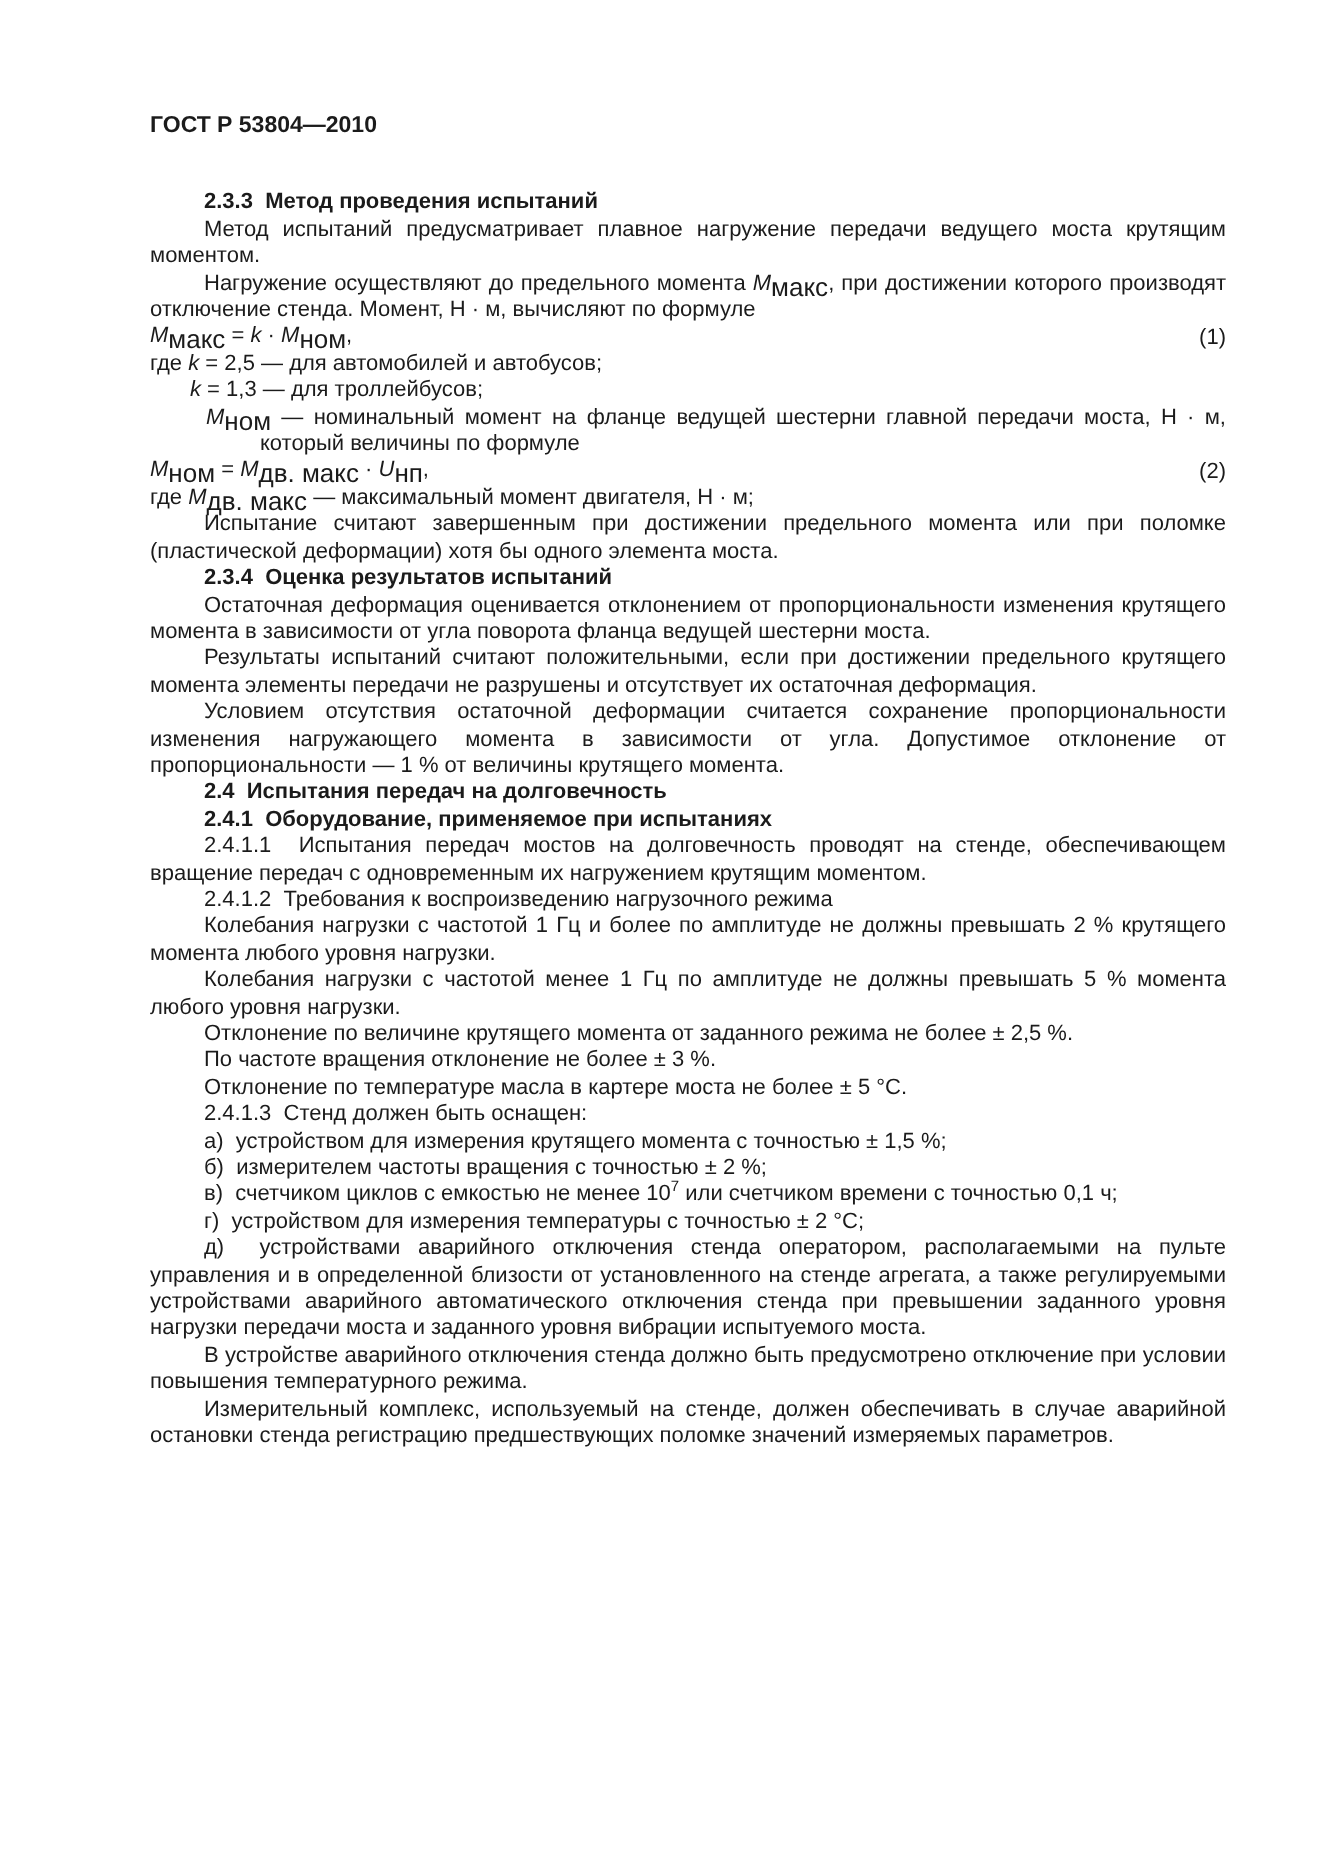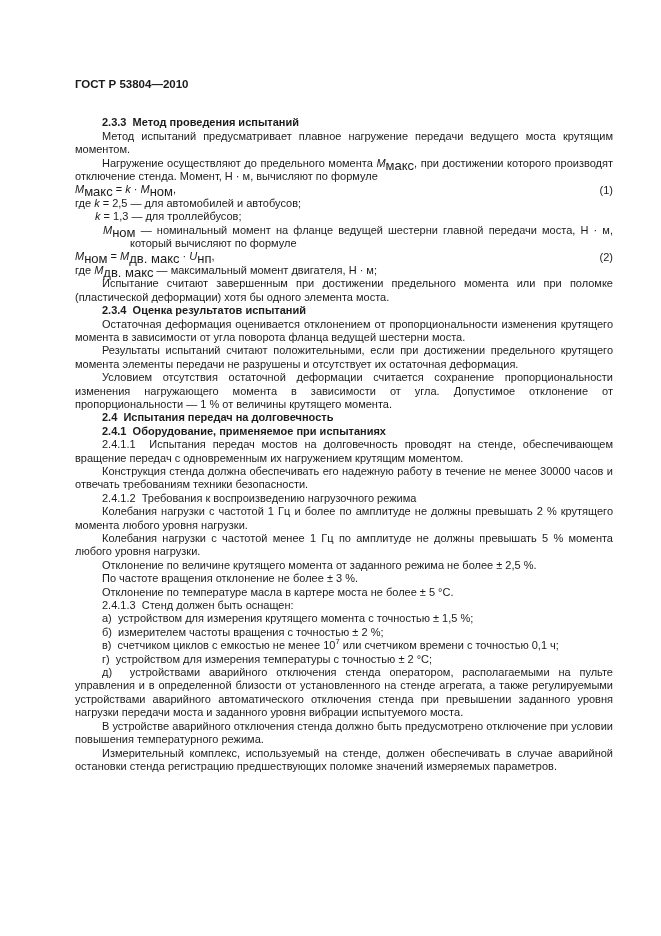--- a/index.html
+++ b/index.html
@@ -2,21 +2,21 @@
 <html><head>
 <meta charset="utf-8">
 <style>
   html, body { margin: 0; padding: 0; background: #ffffff; }
   .page {
     position: relative;
     width: 661px;
     height: 819px;
     background: #ffffff;
     box-sizing: border-box;
-    padding: 78px 48px 0 75px;
+    padding: 57px 48px 0 75px;
     font-family: "Liberation Sans", sans-serif;
     font-size: 11px;
     line-height: 13.4px;
     color: #1b1b1b;
     overflow: hidden;
     border-radius: 30px;
   }
   .doc-code {
     font-weight: bold;
     font-size: 11.5px;
@@ -56,38 +56,37 @@
     <p class="heading">2.3.3&nbsp;&nbsp;Метод проведения испытаний</p>
 
     <p>Метод испытаний предусматривает плавное нагружение передачи ведущего моста крутящим моментом.</p>
 
     <p><span>Нагружение осуществляют до предельного момента </span><i>M</i><sub>макс</sub><span>, при достижении которого производят отключение стенда. Момент, Н · м, вычисляют по формуле</span></p>
 
     <p class="formula-row"><span><i>M</i><sub>макс</sub><span> = </span><i>k</i><span> · </span><i>M</i><sub>ном</sub><span>,</span></span><span class="formula-num">(1)</span></p>
 
     <p class="no-indent"><span>где </span><i>k</i><span> = 2,5 — для автомобилей и автобусов;</span></p>
     <p class="where-2"><i>k</i><span> = 1,3 — для троллейбусов;</span></p>
-    <p class="where-3"><i>M</i><sub>ном</sub><span> — номинальный момент на фланце ведущей шестерни главной передачи моста, Н · м, который вычисляют по формуле</span></p>
+    <p class="where-3"><i>M</i><sub>ном</sub><span> — номинальный момент на фланце ведущей шестерни главной передачи моста, Н · м, который величины по формуле</span></p>
 
     <p class="formula-row"><span><i>M</i><sub>ном</sub><span> = </span><i>M</i><sub>дв. макс</sub><span> · </span><i>U</i><sub>нп</sub><span>,</span></span><span class="formula-num">(2)</span></p>
 
     <p class="no-indent"><span>где </span><i>M</i><sub>дв. макс</sub><span> — максимальный момент двигателя, Н · м;</span></p>
 
     <p>Испытание считают завершенным при достижении предельного момента или при поломке (пластической деформации) хотя бы одного элемента моста.</p>
 
     <p class="heading">2.3.4&nbsp;&nbsp;Оценка результатов испытаний</p>
     <p>Остаточная деформация оценивается отклонением от пропорциональности изменения крутящего момента в зависимости от угла поворота фланца ведущей шестерни моста.</p>
     <p>Результаты испытаний считают положительными, если при достижении предельного крутящего момента элементы передачи не разрушены и отсутствует их остаточная деформация.</p>
     <p>Условием отсутствия остаточной деформации считается сохранение пропорциональности изменения нагружающего момента в зависимости от угла. Допустимое отклонение от пропорциональности — 1 % от величины крутящего момента.</p>
 
     <p class="heading">2.4&nbsp;&nbsp;Испытания передач на долговечность</p>
     <p class="heading">2.4.1&nbsp;&nbsp;Оборудование, применяемое при испытаниях</p>
 
     <p>2.4.1.1&nbsp;&nbsp;Испытания передач мостов на долговечность проводят на стенде, обеспечивающем вращение передач с одновременным их нагружением крутящим моментом.</p>
-    <p>Конструкция стенда должна обеспечивать его надежную работу в течение не менее 30000 часов и отвечать требованиям техники безопасности.</p>
     <p>2.4.1.2&nbsp;&nbsp;Требования к воспроизведению нагрузочного режима</p>
     <p>Колебания нагрузки с частотой 1 Гц и более по амплитуде не должны превышать 2 % крутящего момента любого уровня нагрузки.</p>
     <p>Колебания нагрузки с частотой менее 1 Гц по амплитуде не должны превышать 5 % момента любого уровня нагрузки.</p>
     <p>Отклонение по величине крутящего момента от заданного режима не более ± 2,5 %.</p>
     <p>По частоте вращения отклонение не более ± 3 %.</p>
     <p>Отклонение по температуре масла в картере моста не более ± 5 °С.</p>
     <p>2.4.1.3&nbsp;&nbsp;Стенд должен быть оснащен:</p>
 
     <p>а)&nbsp;&nbsp;устройством для измерения крутящего момента с точностью ± 1,5 %;</p>
     <p>б)&nbsp;&nbsp;измерителем частоты вращения с точностью ± 2 %;</p>

